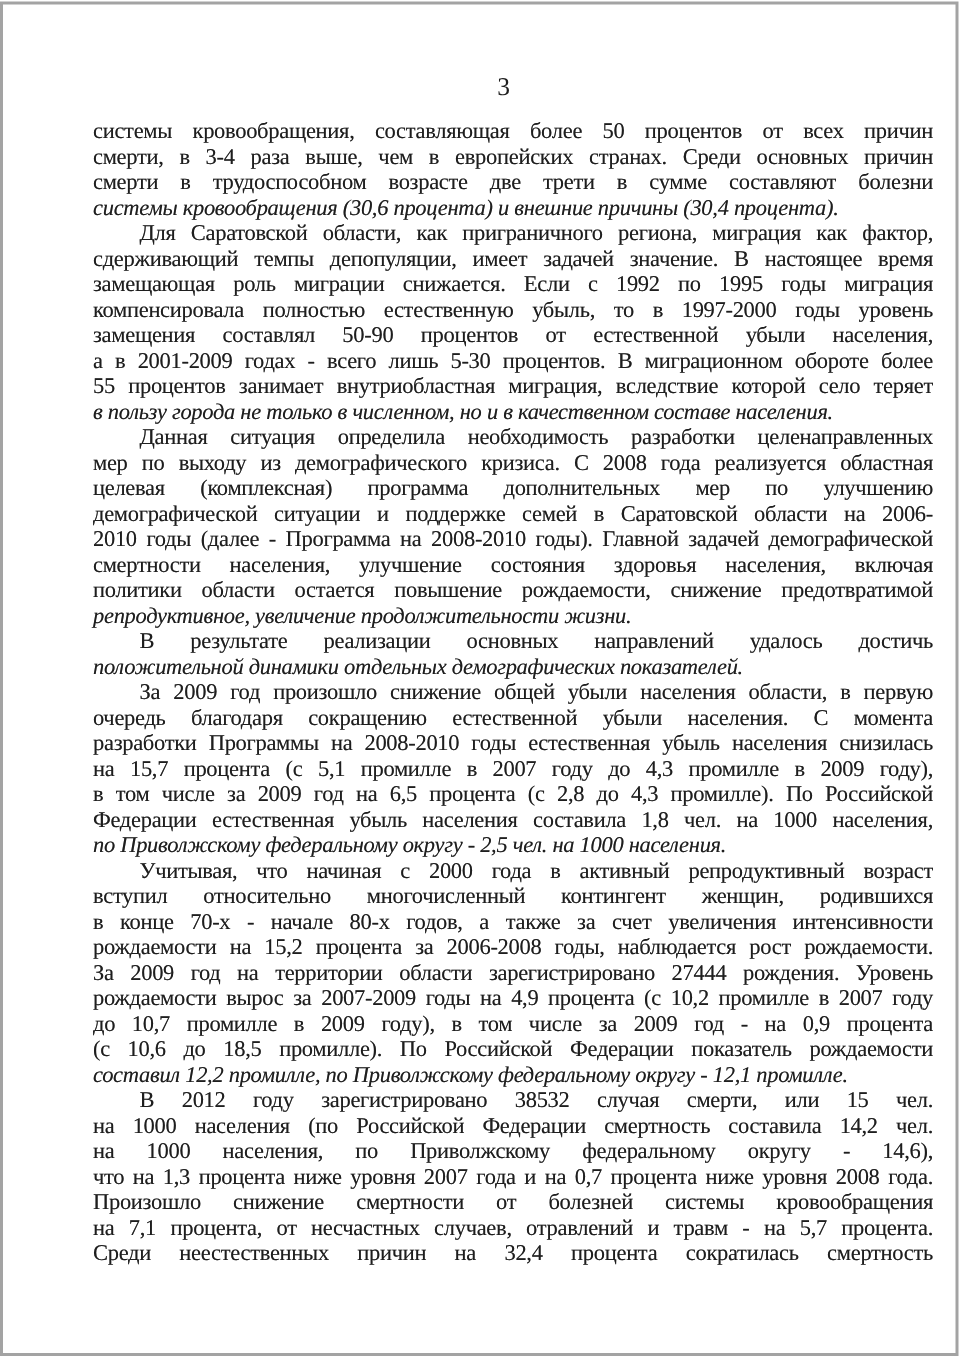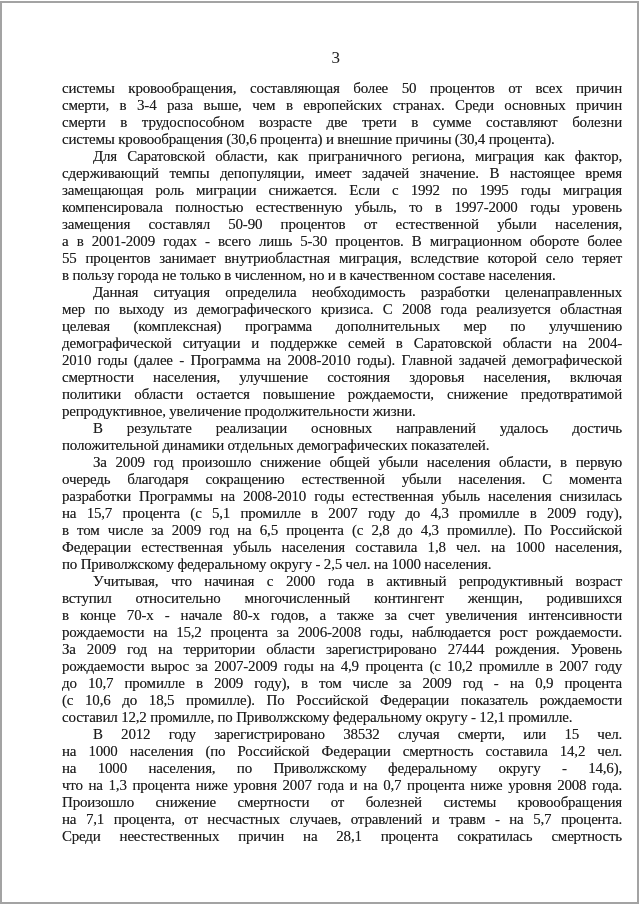--- a/index.html
+++ b/index.html
@@ -52,21 +52,21 @@
   }
   .paragraph { display: block; }
   .line {
     display: block;
     text-align: justify;
     text-align-last: justify;
     white-space: normal;
     height: 17px;
     overflow: visible;
   }
-  .line.last-left { text-align-last: left; }
+  .line.last-left { text-align-last: left; font-style: italic; }
   .line.indent { text-indent: 31px; }
 </style>
 </head>
 <body>
 
 <div class="page">
   <div class="scan-border"></div>
   <div class="page-number">3</div>
   <div class="doc-body">
       <div class="paragraph">
@@ -82,21 +82,21 @@
         <div class="line">компенсировала полностью естественную убыль, то в 1997-2000 годы уровень</div>
         <div class="line">замещения составлял 50-90 процентов от естественной убыли населения,</div>
         <div class="line">а в 2001-2009 годах - всего лишь 5-30 процентов. В миграционном обороте более</div>
         <div class="line">55 процентов занимает внутриобластная миграция, вследствие которой село теряет</div>
         <div class="line last-left">в пользу города не только в численном, но и в качественном составе населения.</div>
       </div>
       <div class="paragraph">
         <div class="line indent">Данная ситуация определила необходимость разработки целенаправленных</div>
         <div class="line">мер по выходу из демографического кризиса. С 2008 года реализуется областная</div>
         <div class="line">целевая (комплексная) программа дополнительных мер по улучшению</div>
-        <div class="line">демографической ситуации и поддержке семей в Саратовской области на 2004-</div>
+        <div class="line">демографической ситуации и поддержке семей в Саратовской области на 2006-</div>
         <div class="line">2010 годы (далее - Программа на 2008-2010 годы). Главной задачей демографической</div>
         <div class="line">смертности населения, улучшение состояния здоровья населения, включая</div>
         <div class="line">политики области остается повышение рождаемости, снижение предотвратимой</div>
         <div class="line last-left">репродуктивное, увеличение продолжительности жизни.</div>
       </div>
       <div class="paragraph">
         <div class="line indent">В результате реализации основных направлений удалось достичь</div>
         <div class="line last-left">положительной динамики отдельных демографических показателей.</div>
       </div>
       <div class="paragraph">
@@ -119,16 +119,16 @@
         <div class="line">(с 10,6 до 18,5 промилле). По Российской Федерации показатель рождаемости</div>
         <div class="line last-left">составил 12,2 промилле, по Приволжскому федеральному округу - 12,1 промилле.</div>
       </div>
       <div class="paragraph">
         <div class="line indent">В 2012 году зарегистрировано 38532 случая смерти, или 15 чел.</div>
         <div class="line">на 1000 населения (по Российской Федерации смертность составила 14,2 чел.</div>
         <div class="line">на 1000 населения, по Приволжскому федеральному округу - 14,6),</div>
         <div class="line">что на 1,3 процента ниже уровня 2007 года и на 0,7 процента ниже уровня 2008 года.</div>
         <div class="line">Произошло снижение смертности от болезней системы кровообращения</div>
         <div class="line">на 7,1 процента, от несчастных случаев, отравлений и травм - на 5,7 процента.</div>
-        <div class="line">Среди неестественных причин на 28,1 процента сократилась смертность</div>
+        <div class="line">Среди неестественных причин на 32,4 процента сократилась смертность</div>
       </div>
     </div>
 </div>
 
 </body></html>

